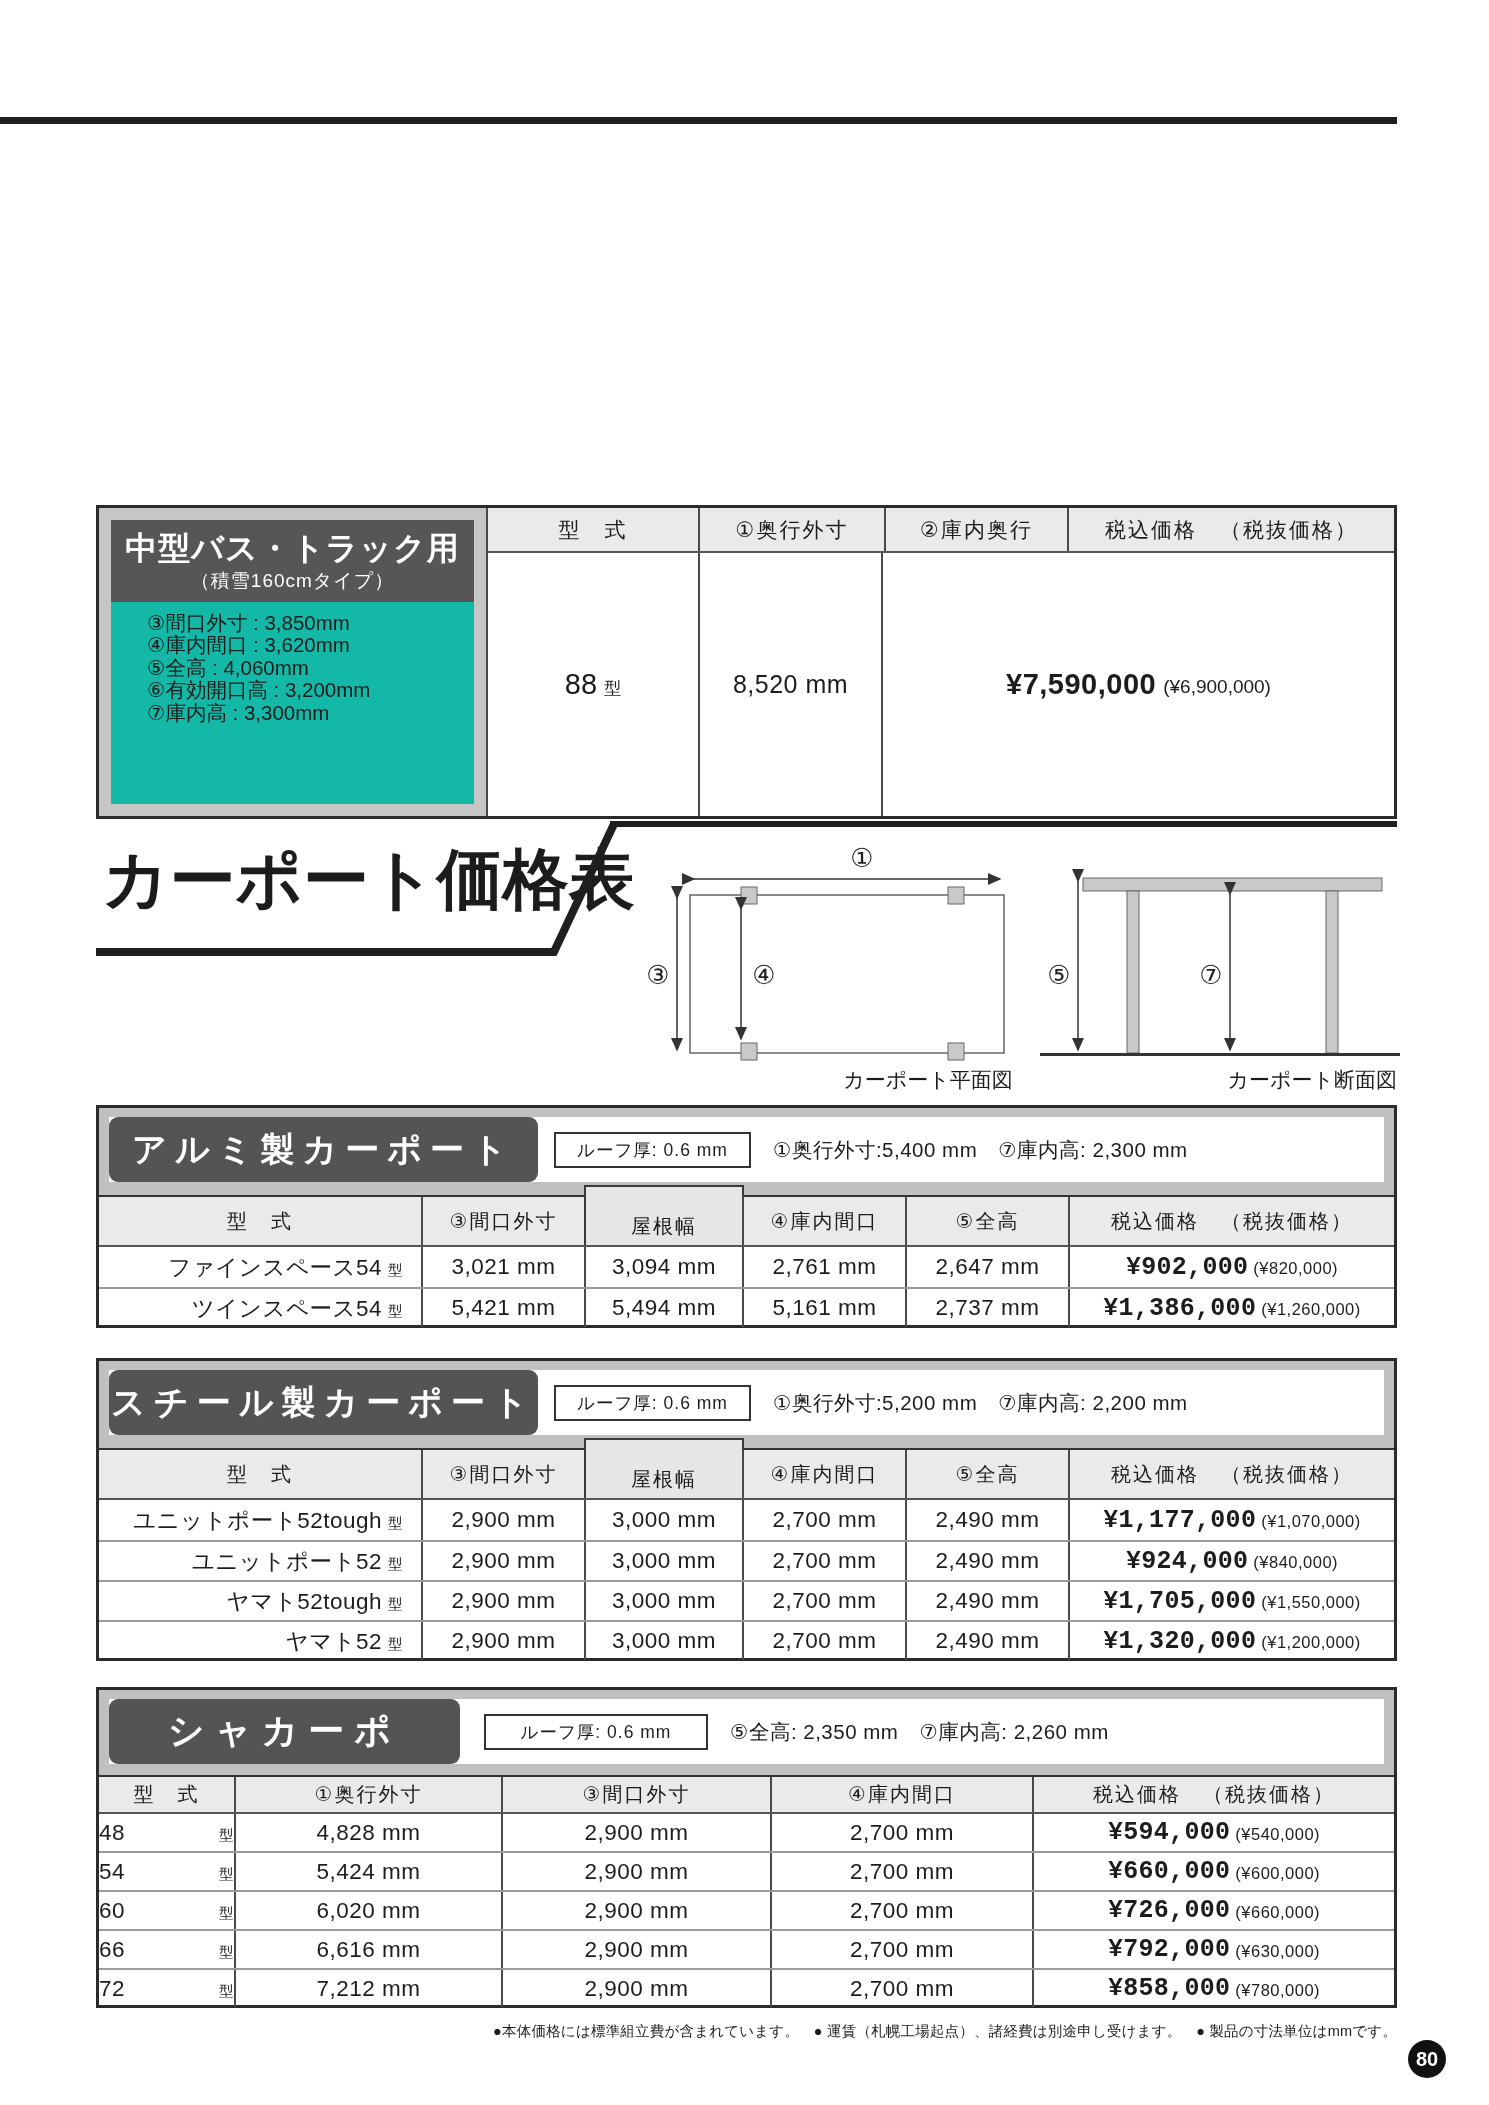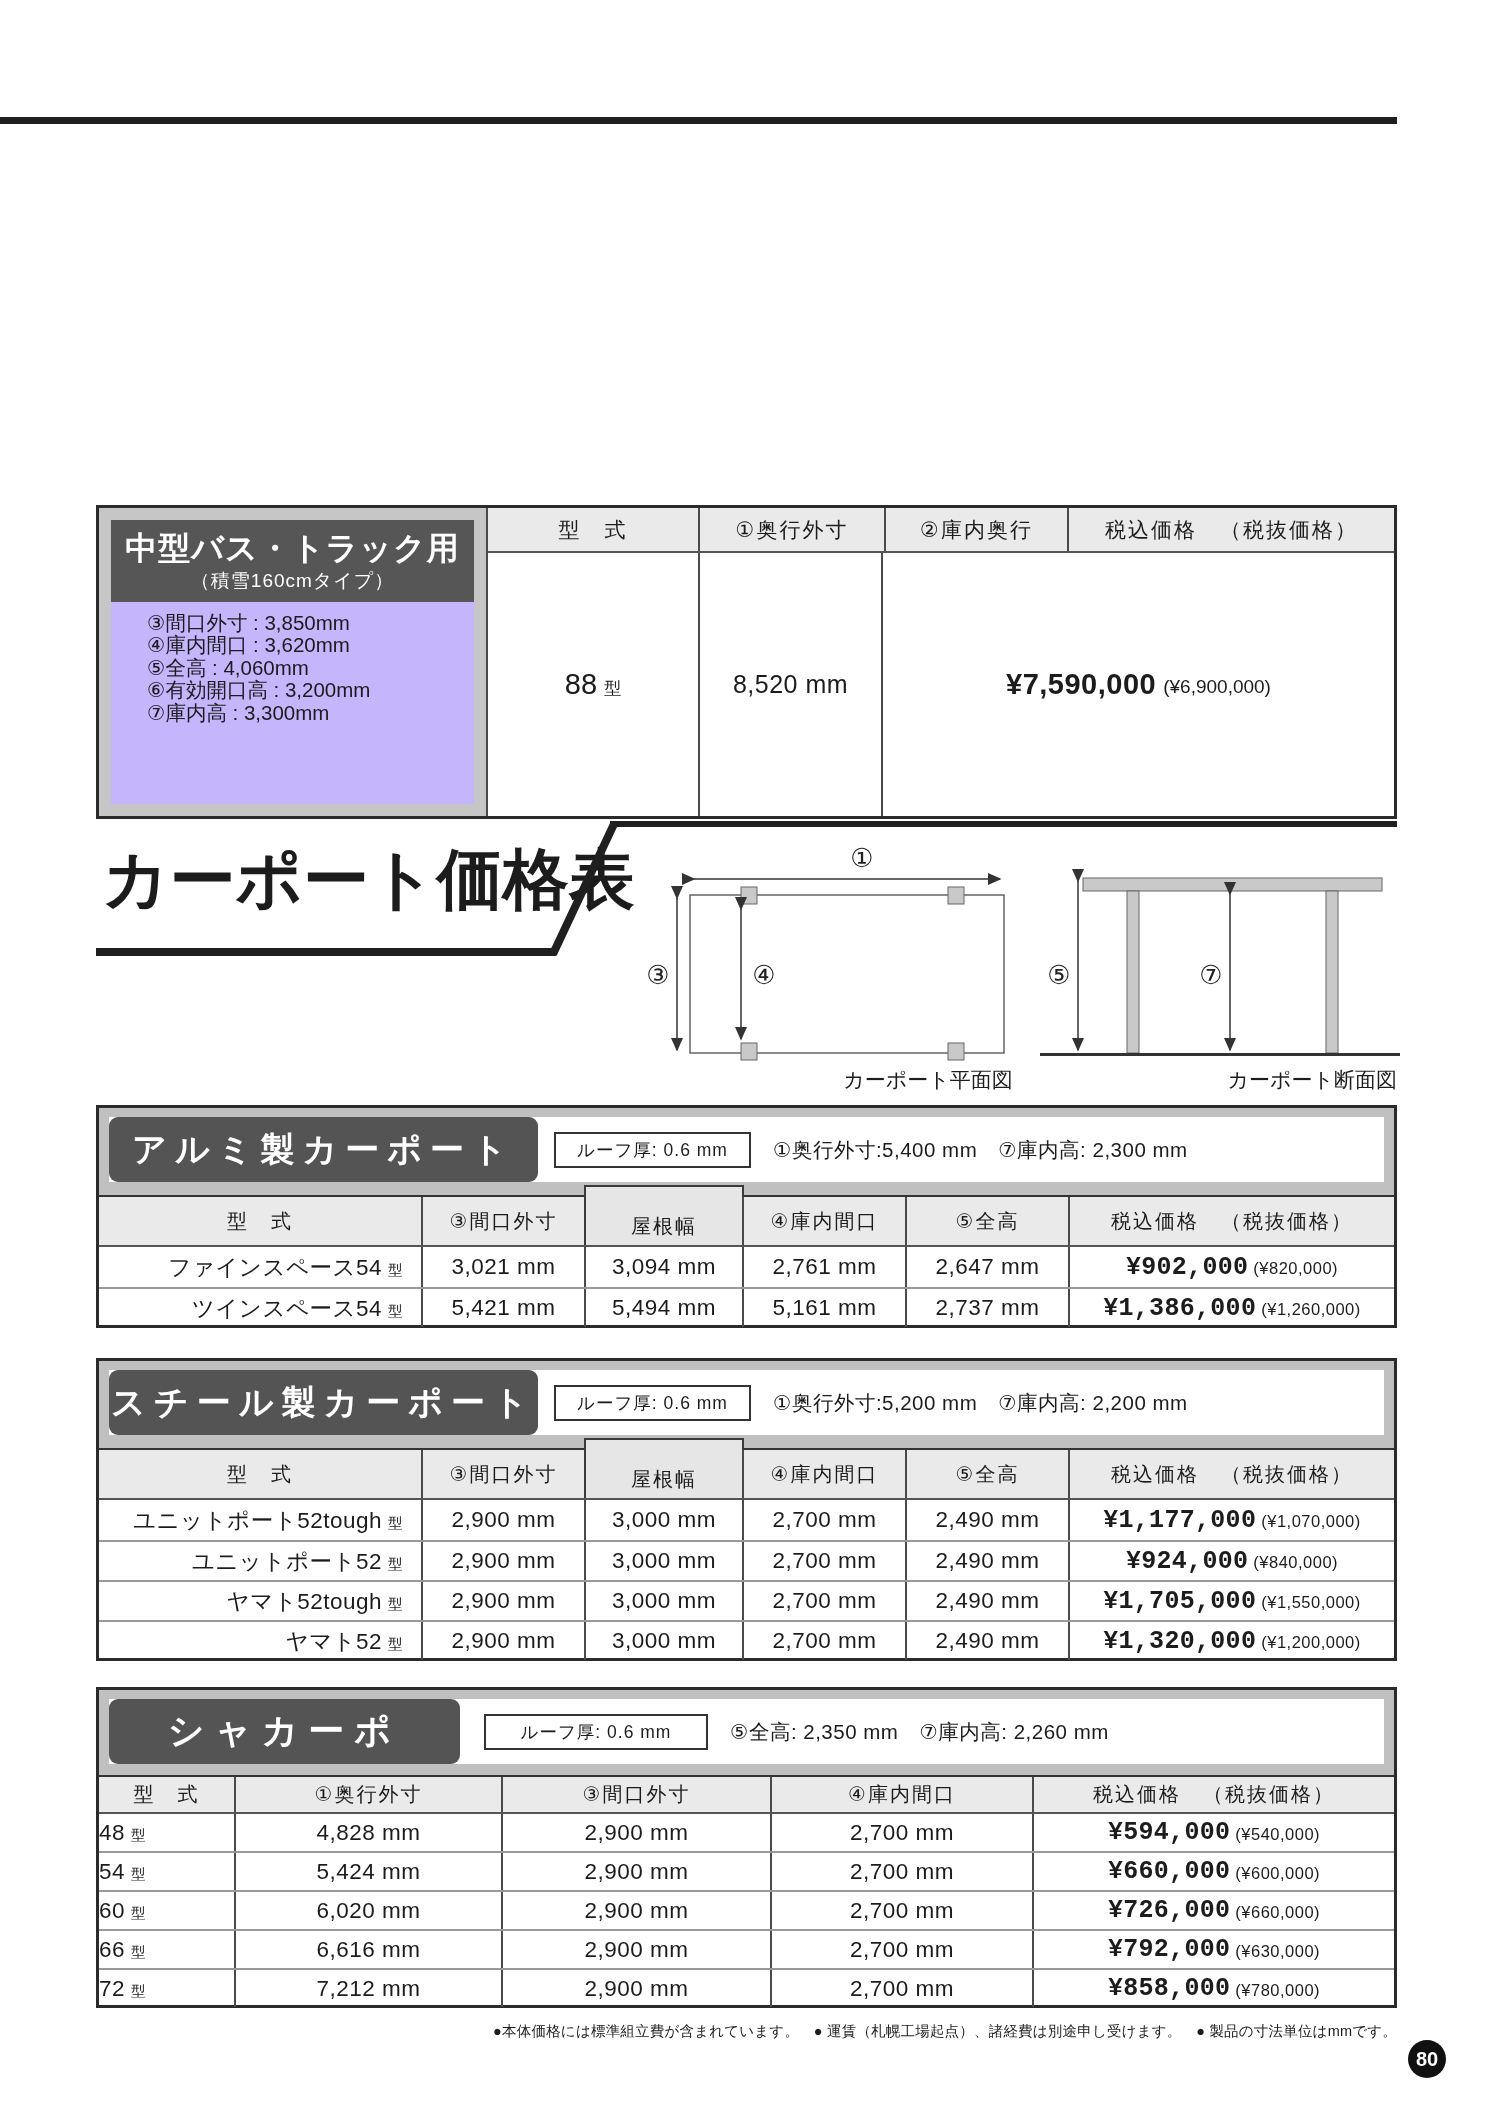--- a/index.html
+++ b/index.html
@@ -10,21 +10,21 @@
   .toprule{position:absolute;left:0;top:117px;width:1397px;height:7px;background:#1f1f1f;}
 
   
   .truck{position:absolute;left:96px;top:505px;width:1301px;height:314px;
          border:3px solid #2b2b2b;box-sizing:border-box;background:#fff;display:flex;}
   .truck-label{width:389px;flex:0 0 389px;background:#c6c6c6;box-sizing:border-box;
                padding:12px;display:flex;flex-direction:column;border-right:2px solid #4a4a4a;}
   .truck-dark{background:#565656;color:#fff;text-align:center;padding:10px 0 8px;}
   .truck-dark .t1{font-size:32px;font-weight:bold;letter-spacing:1px;line-height:1.15;}
   .truck-dark .t2{font-size:19px;margin-top:1px;letter-spacing:1px;}
-  .truck-specs{background:#c4b5fd;flex:1;padding:10px 0 0 36px;font-size:20.5px;line-height:22.5px;}
+  .truck-specs{background:#14b8a6;flex:1;padding:10px 0 0 36px;font-size:20.5px;line-height:22.5px;}
   .truck-right{flex:1;display:flex;flex-direction:column;}
   .truck-hrow{display:flex;height:43px;background:#eaeaea;border-bottom:2px solid #555;}
   .truck-brow{display:flex;flex:1;}
   .tc{display:flex;align-items:center;justify-content:center;box-sizing:border-box;}
   .truck-hrow .tc{font-size:21px;letter-spacing:2px;}
   .tc.w1{width:210px;flex:0 0 210px;}
   .tc.w2{width:186px;flex:0 0 186px;}
   .tc.w3{width:183px;flex:0 0 183px;}
   .tc.w4{flex:1;}
   .tc + .tc{border-left:2px solid #4a4a4a;}
@@ -63,21 +63,21 @@
   .yanebox{position:absolute;left:-2px;right:-2px;top:-12px;bottom:0;
            border:2px solid #3a3a3a;border-bottom:none;background:#e6e6e6;
            display:flex;align-items:flex-end;justify-content:center;padding-bottom:5px;
            font-size:20px;letter-spacing:2px;box-sizing:border-box;}
   .drow{display:flex;box-sizing:border-box;}
   .drow + .drow{border-top:2px solid #9a9a9a;}
   .drow.h40{height:40px;}
   .dc{display:flex;align-items:center;justify-content:center;font-size:22.5px;
       letter-spacing:0.5px;box-sizing:border-box;}
   .dc.model{justify-content:flex-end;padding-right:18px;}
-  .dc.model.center{justify-content:flex-start;padding-right:0;}
+  .dc.model.center{justify-content:space-between;padding-right:0;}
   .m-main{font-size:22.5px;}
   .m-suf{font-size:14.5px;margin:6px 0 0 6px;}
   .p-main{font-size:25px;font-weight:bold;letter-spacing:0.3px;font-family:Liberation Mono, monospace;}
   .p-ex{font-size:16.5px;margin-left:5px;margin-top:3px;}
   
   .a1{width:322px;flex:0 0 322px;} .a2{width:163px;flex:0 0 163px;}
   .a3{width:158px;flex:0 0 158px;} .a4{width:163px;flex:0 0 163px;}
   .a5{width:163px;flex:0 0 163px;} .a6{flex:1;}
   
   .k1{width:135px;flex:0 0 135px;} .k2{width:267px;flex:0 0 267px;}

